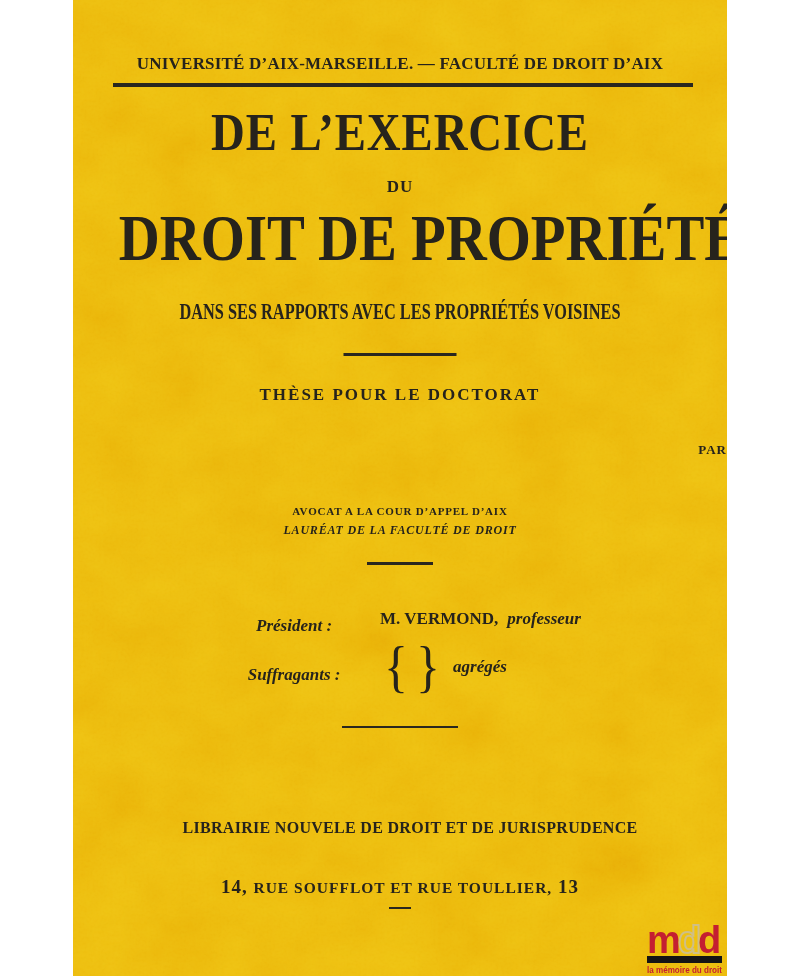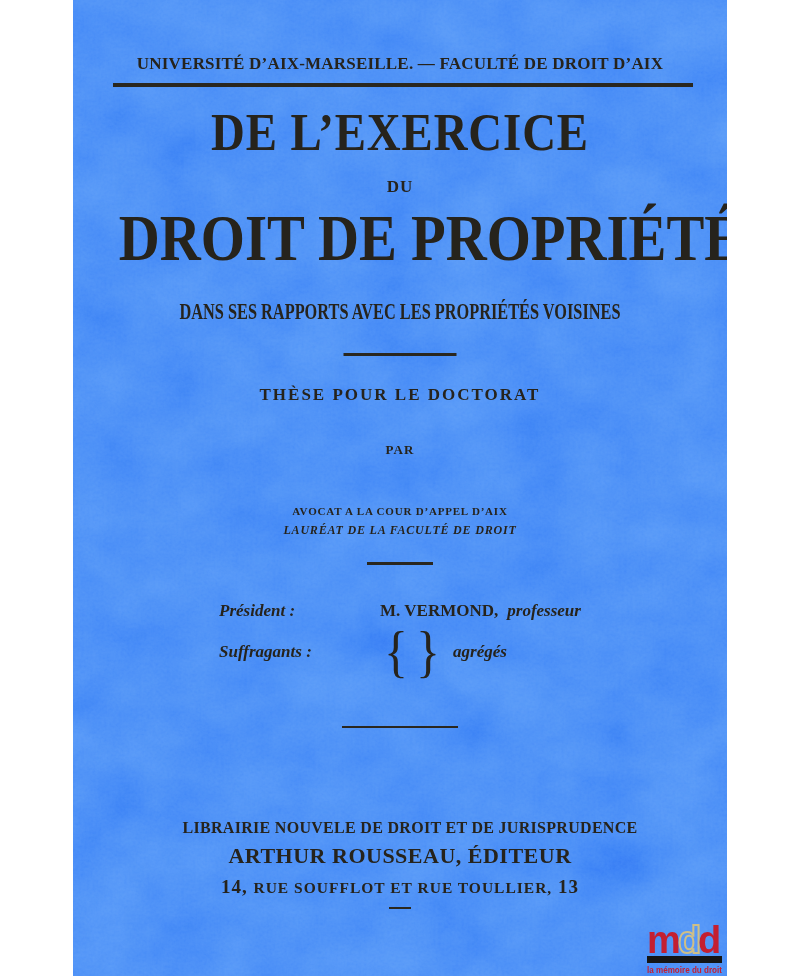--- a/index.html
+++ b/index.html
@@ -6,50 +6,50 @@
     margin: 0; padding: 0;
     width: 800px; height: 976px;
     background: #ffffff;
     font-family: "Liberation Serif", "DejaVu Serif", serif;
     overflow: hidden;
   }
   .stage { position: relative; width: 800px; height: 976px; }
   .cover {
     position: absolute; left: 73px; top: 0;
     width: 654px; height: 976px;
-    background: #3b82f6;
+    background: #eab308;
     color: #26231c;
     overflow: hidden;
   }
   .texture { position: absolute; left: 0; top: 0; width: 654px; height: 976px; pointer-events: none; }
   .tblock { position: absolute; left: 0; right: 0; text-align: center; white-space: nowrap; font-weight: bold; }
   .rule { position: absolute; background: #2a271f; }
   .rule.centered { left: 50%; transform: translateX(-50%); }
 
   .header-line   { top: 54px;  font-size: 17px; letter-spacing: 0.2px; }
   .rule-top      { left: 40px; top: 83px; width: 580px; height: 4px; }
 
   .title-line1   { top: 103px; font-size: 52px; letter-spacing: 1px; transform: scaleX(0.9); transform-origin: 50% 50%; }
   .title-du      { top: 177px; font-size: 17px; letter-spacing: 1px; }
   .title-line2   { top: 200px; font-size: 66px; letter-spacing: 0px; transform: scaleX(0.86); transform-origin: 50% 50%; }
   .subtitle      { top: 298px; font-size: 24px; transform: scaleX(0.68); transform-origin: 50% 50%; }
   .rule-sub      { top: 353px; width: 113px; height: 3px; }
 
   .these         { top: 385px; font-size: 17px; letter-spacing: 2px; }
-  .par           { top: 442px; font-size: 13px; letter-spacing: 1px; }
+  .par           { top: 442px; font-size: 13px; letter-spacing: 1px; text-align: right; }
   .author-name   { top: 467px; font-size: 25px; letter-spacing: 0.5px; }
   .author-t1     { top: 505px; font-size: 11px; letter-spacing: 0.8px; }
   .author-t2     { top: 523px; font-size: 12px; letter-spacing: 0.8px; font-style: italic; }
   .rule-author   { top: 562px; width: 66px; height: 3px; }
 
   .jury { position: absolute; top: 601px; left: 0; right: 0; }
   .jury-inner { width: fit-content; margin: 0 auto; font-size: 17px; font-weight: bold; }
   .jury-row { display: flex; align-items: center; }
   .jury-row.president { margin-bottom: 6px; }
-  .jury-label { width: 150px; text-align: left; font-style: italic; margin-right: 11px; flex: none; }
+  .jury-label { width: 150px; text-align: center; font-style: italic; margin-right: 11px; flex: none; margin-top: 15px; }
   .jury-name { font-style: normal; }
   .jury-role { font-style: italic; margin-left: 9px; }
   .brace { font-weight: normal; font-size: 50px; line-height: 1; transform: scaleY(1.12); transform-origin: 50% 50%; margin: 0 4px; }
   .names { line-height: 22px; text-align: left; }
 
   .rule-jury     { top: 726px; width: 116px; height: 2px; }
 
   .paris         { top: 783px; font-size: 22px; letter-spacing: 1.5px; }
   .pub1          { top: 819px; font-size: 16px; letter-spacing: 0.3px; padding-left: 20px; }
   .pub2          { top: 843px; font-size: 22px; letter-spacing: 0.5px; }
@@ -115,21 +115,20 @@
           <span class="brace">{</span>
           <span class="brace">}</span>
           <span class="jury-role">agrégés</span>
         </div>
       </div>
     </div>
 
     <div class="rule rule-jury centered"></div>
 
     <div class="tblock pub1">LIBRAIRIE NOUVELE DE DROIT ET DE JURISPRUDENCE</div>
-    <div class="tblock pub2">ARTHUR ROUSSEAU, ÉDITEUR</div>
     <div class="tblock addr">
       <span>14,</span>
       <span class="street">RUE SOUFFLOT ET RUE TOULLIER,</span>
       <span>13</span>
     </div>
     <div class="rule rule-year centered"></div>
 
     <svg class="logo" width="80" height="63" viewBox="0 0 80 63" xmlns="http://www.w3.org/2000/svg">
       <text x="0" y="40" font-size="38" fill="#c41f31">m</text>
       <text x="31" y="40" font-size="38" fill="none" stroke="#cfbf87" stroke-width="2">d</text>

